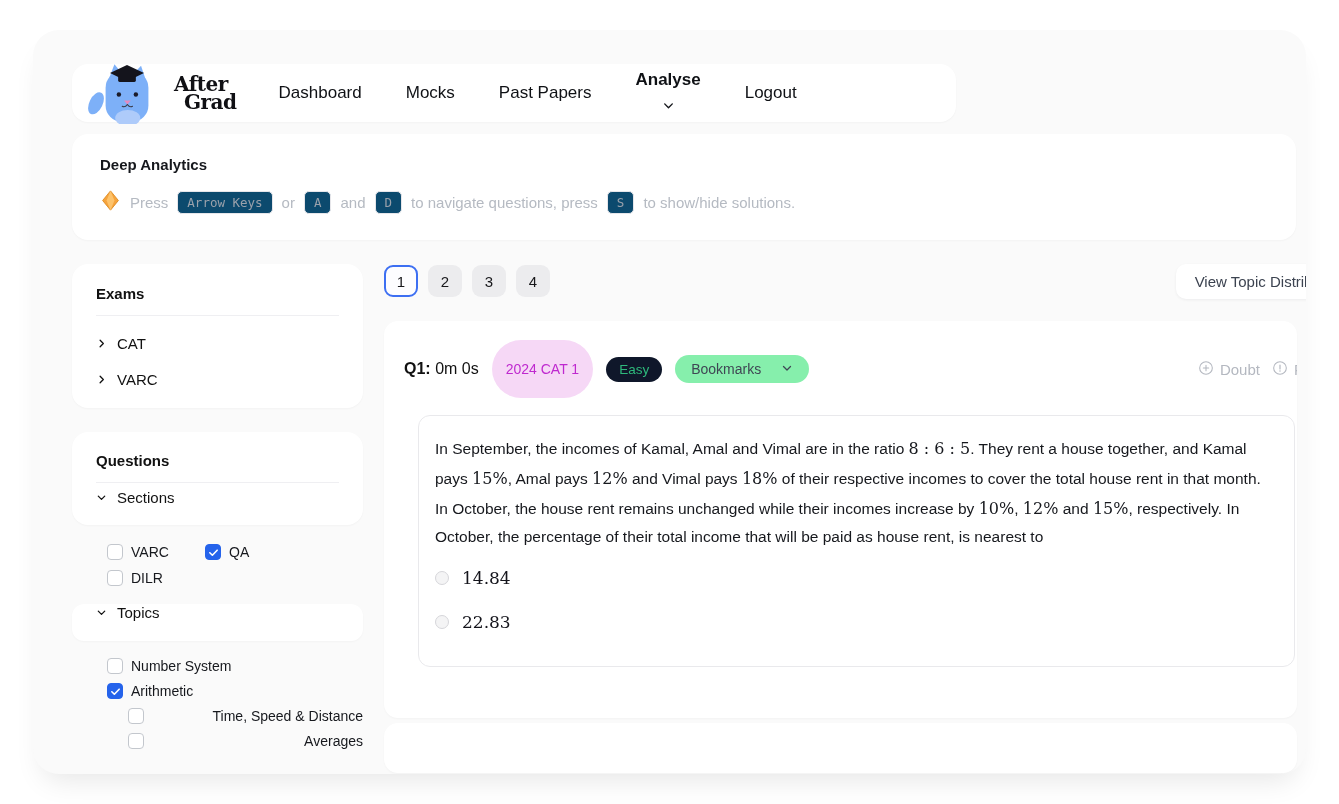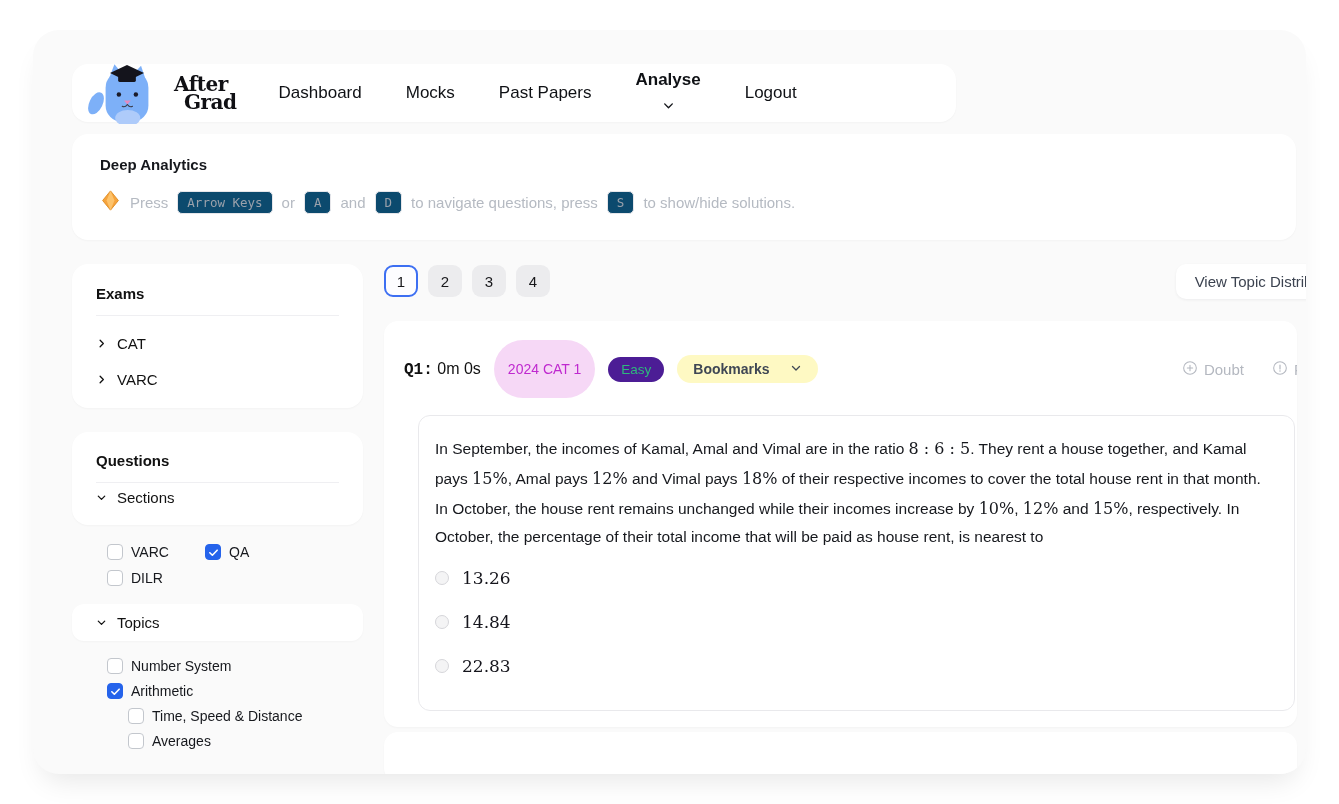--- a/index.html
+++ b/index.html
@@ -45,44 +45,44 @@
   .questions-card .tree-row { margin-top:6px; }
 
   .checkgrid { display:grid; grid-template-columns:98px auto; row-gap:10px; margin:19px 0 0 35px; }
   .checkrow { display:flex; align-items:center; gap:8px; font-size:14px; color:#16181d; cursor:pointer; }
   .cb { width:16px; height:16px; border:1.5px solid #c3c7cd; border-radius:4px; background:#fff; flex-shrink:0;
         display:flex; align-items:center; justify-content:center; }
   .cb svg { display:none; }
   .cb.on { background:#2563eb; border-color:#2563eb; }
   .cb.on svg { display:block; }
 
-  .topicsband { width:100%; height:37px; border-radius:12px; display:flex; align-items:center; gap:10px;
+  .topicsband { width:100%; height:37px; border-radius:12px; display:flex; align-items:flex-start; gap:10px;
                 padding:0 24px; margin-top:18px; font-size:15px; font-weight:500; color:#111; cursor:pointer; }
   .topicslist { margin:17px 0 0 35px; display:flex; flex-direction:column; gap:9px; }
-  .topicslist .indent { margin-left:21px; }
+  .topicslist .indent { margin-left:21px;justify-content:space-between; }
 
   
   .qnavrow { display:flex; align-items:center; margin-bottom:23px; height:34px; }
   .qbtn { width:34px; height:32px; border-radius:9px; background:#ececee; border:none; font-size:15px; color:#18181b;
           font-family:"Liberation Sans", sans-serif; margin-right:10px; cursor:pointer; }
   .qbtn.on { background:#fdfdff; border:2px solid #3d6ff2; }
   .topicbtn { margin-left:auto; margin-right:-45px; background:#fff; border:none; border-radius:10px;
               box-shadow:0 1px 3px rgba(16,24,40,.06); padding:9px 19px; font-size:15px; color:#3c4350;
               white-space:nowrap; font-family:"Liberation Sans", sans-serif; cursor:pointer; }
 
   .maincard { width:913px; border-radius:14px; min-height:397px; padding:19px 0 16px 0; overflow:hidden; }
   .qheader { display:flex; align-items:center; gap:13px; padding:0 16px 0 20px; white-space:nowrap; }
   .qnum { font-size:16px; color:#111; }
-  .qnum b { font-weight:700;font-family:Liberation Mono, monospace; }
+  .qnum b { font-weight:700; }
   .pill { border-radius:999px; font-size:14px; padding:21px 14px; }
   .pill.paper { background:#f6d8f6; color:#bf29cf; }
   .pill.topic { background:#dce7fd; color:#2563eb; }
-  .pill.easy  { background:#4c1d95; color:#2eb97c; font-size:13.5px; padding:5px 13px; }
-  .pill.bmk   { background:#fef9c3; color:#3f4754; display:flex; align-items:center; gap:20px; padding:6px 16px; cursor:pointer;font-weight:bold; }
-  .q-actions { margin-left:auto; margin-right:-58px; display:flex; align-items:center; gap:28px; color:#b4b8c0; font-size:15px; }
+  .pill.easy  { background:#0f172a; color:#2eb97c; font-size:13.5px; padding:5px 13px; }
+  .pill.bmk   { background:#86efac; color:#3f4754; display:flex; align-items:center; gap:20px; padding:6px 16px; cursor:pointer; }
+  .q-actions { margin-left:auto; margin-right:-58px; display:flex; align-items:center; gap:12px; color:#b4b8c0; font-size:15px; }
   .q-action { display:flex; align-items:center; gap:6px; cursor:pointer; }
 
   .qbox { margin:17px 2px 0 34px; border:1px solid #e9e9ec; border-radius:12px; padding:18px 24px 10px 16px; }
   .qtext { font-size:15.5px; line-height:1.86; color:#16181d; }
   .qm { font-family:"DejaVu Serif", serif; font-size:16px; }
   .opts { margin-top:16px; }
   .opt { display:flex; align-items:center; gap:13px; margin-bottom:24px; cursor:pointer; }
   .radio { width:14px; height:14px; border-radius:50%; border:1px solid #d6d6da; background:#f4f4f5; flex-shrink:0; }
   .opt-label { font-family:"DejaVu Serif", serif; font-size:17px; color:#15151c; }
 
@@ -300,24 +300,20 @@
             </span>
           </span>
         </div>
 
         <div class="qbox">
           <p class="qtext"><span>In September, the incomes of Kamal, Amal and Vimal are in the ratio </span><span class="qm">8 : 6 : 5</span><span>. They rent a house together, and Kamal pays </span><span class="qm">15%</span><span>, Amal pays </span><span class="qm">12%</span><span> and Vimal pays </span><span class="qm">18%</span><span> of their respective incomes to cover the total house rent in that month. In October, the house rent remains unchanged while their incomes increase by </span><span class="qm">10%</span><span>, </span><span class="qm">12%</span><span> and </span><span class="qm">15%</span><span>, respectively. In October, the percentage of their total income that will be paid as house rent, is nearest to</span></p>
 
           <div class="opts">
             <div class="opt">
               <span class="radio"></span>
-              <span class="opt-label">13.26</span>
-            </div>
-            <div class="opt">
-              <span class="radio"></span>
               <span class="opt-label">14.84</span>
             </div>
             <div class="opt">
               <span class="radio"></span>
               <span class="opt-label">22.83</span>
             </div>
           </div>
         </div>
       </div>
 

